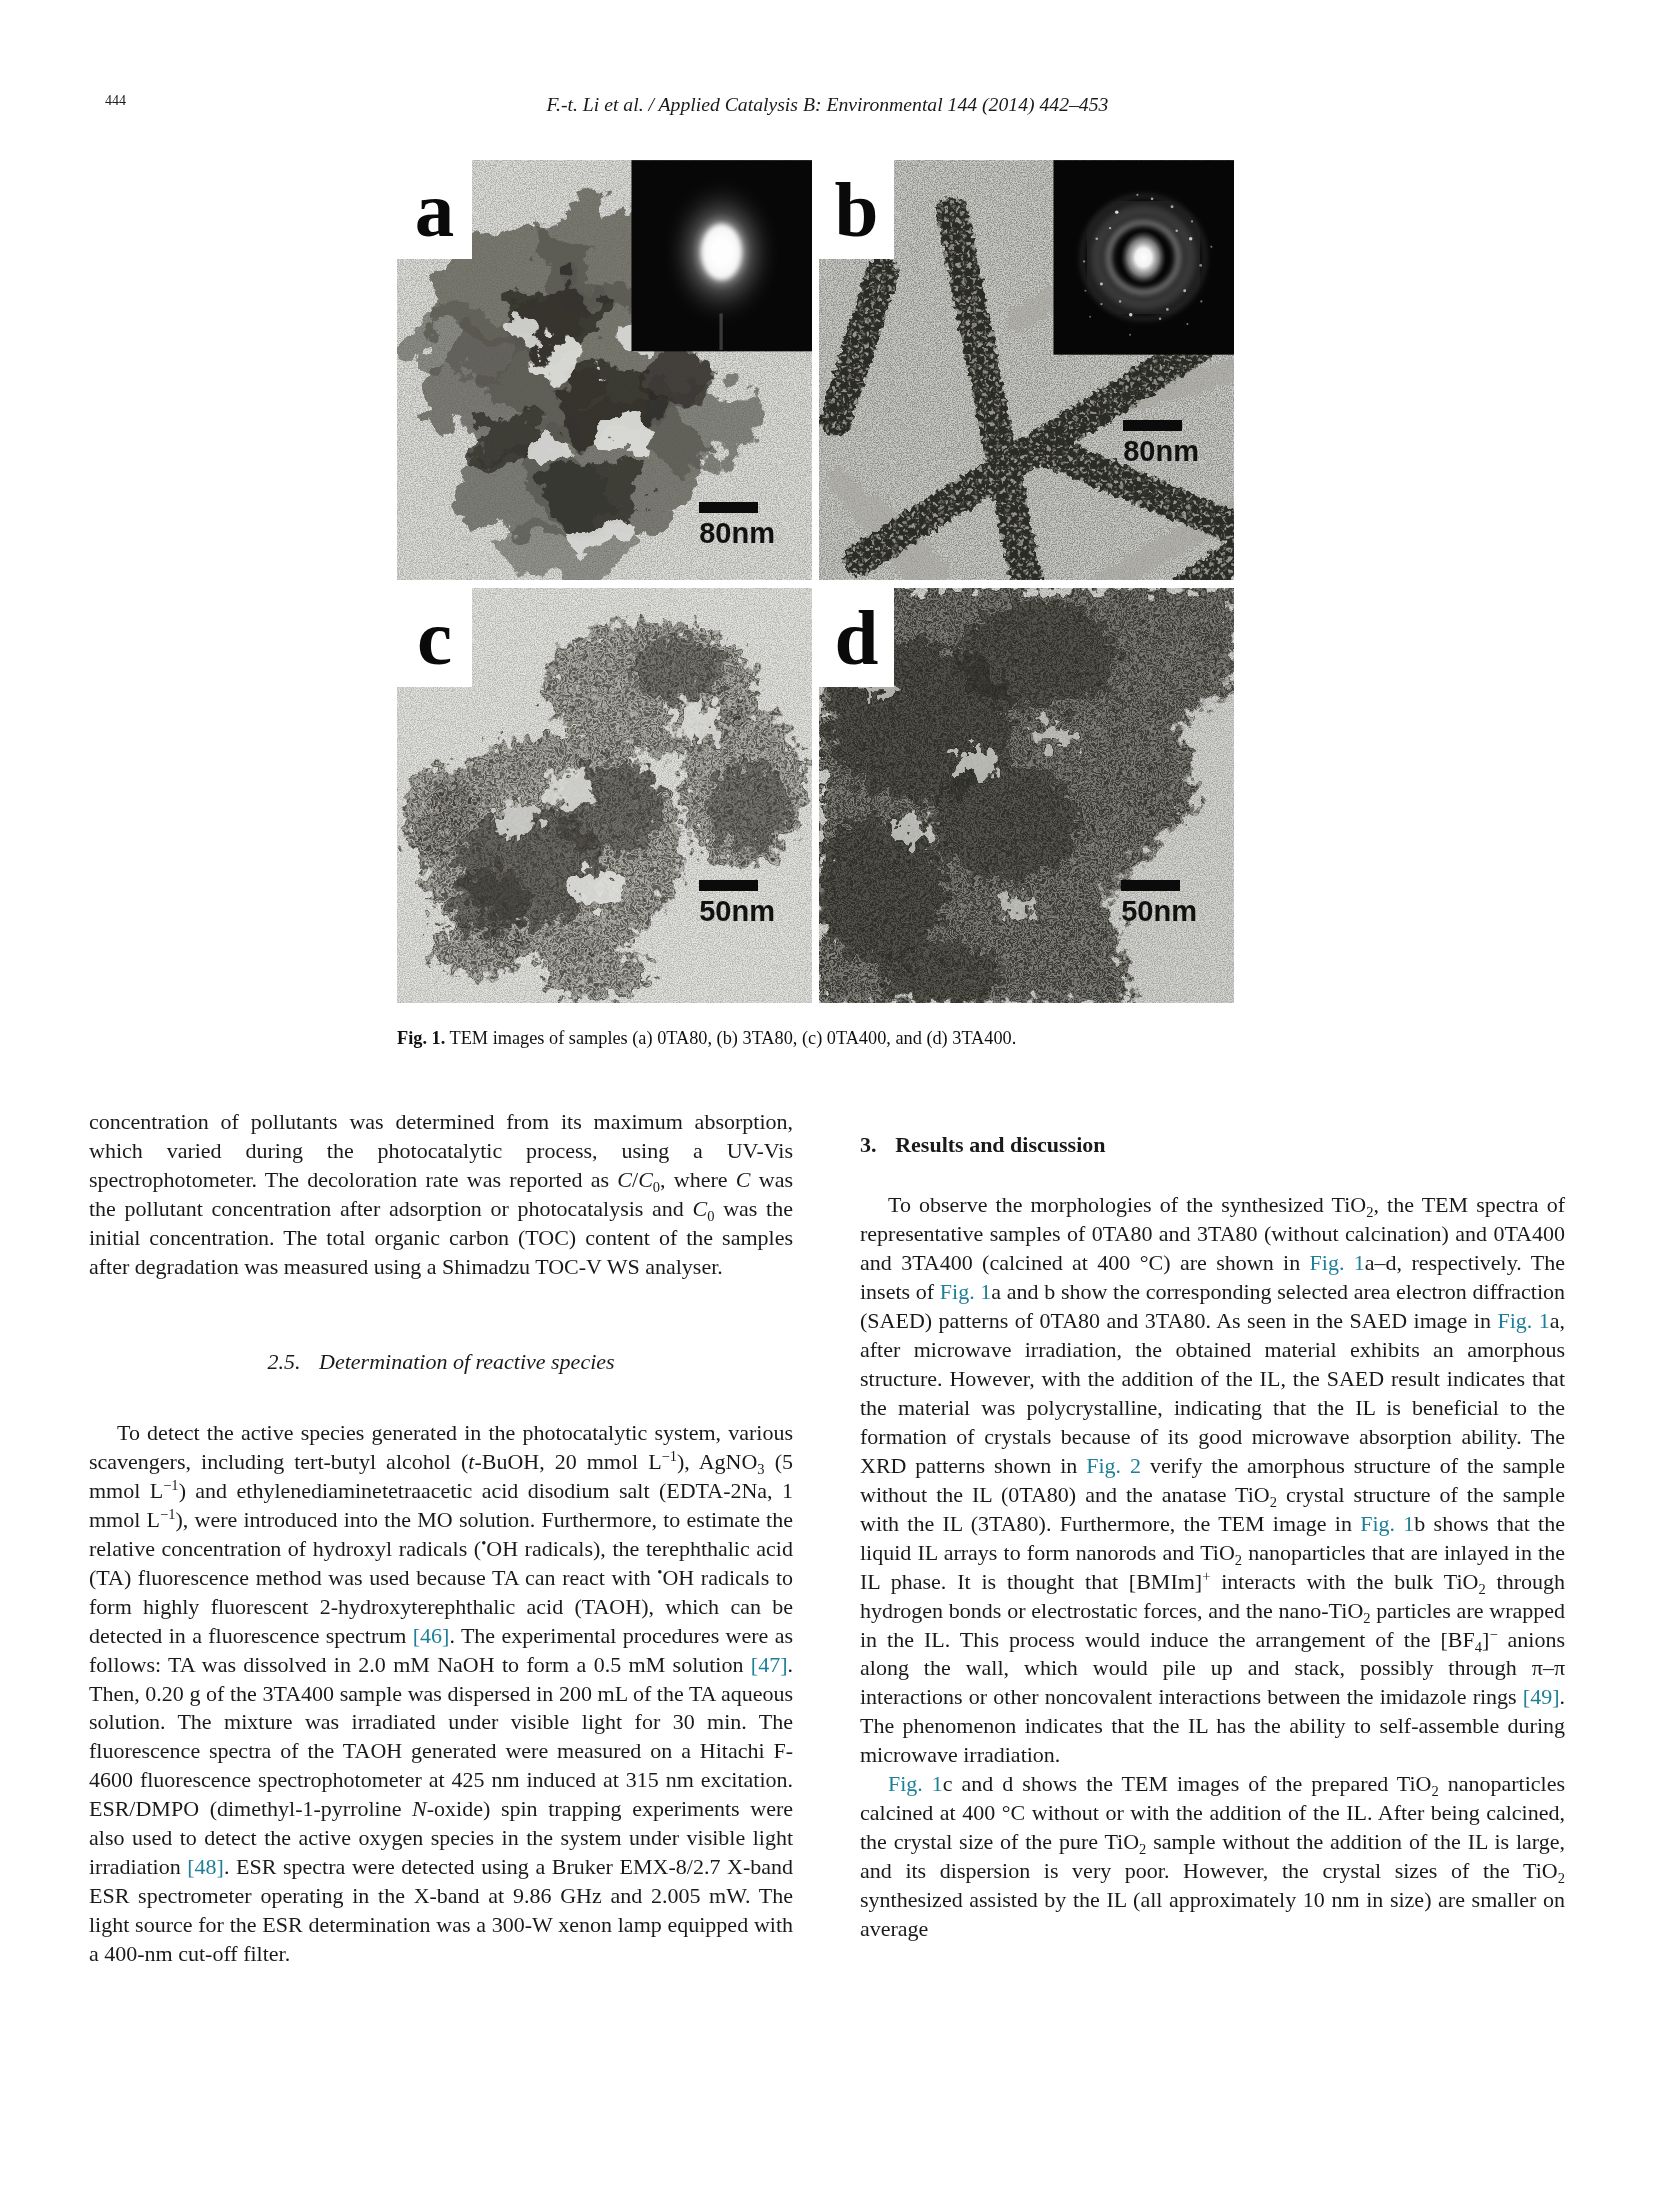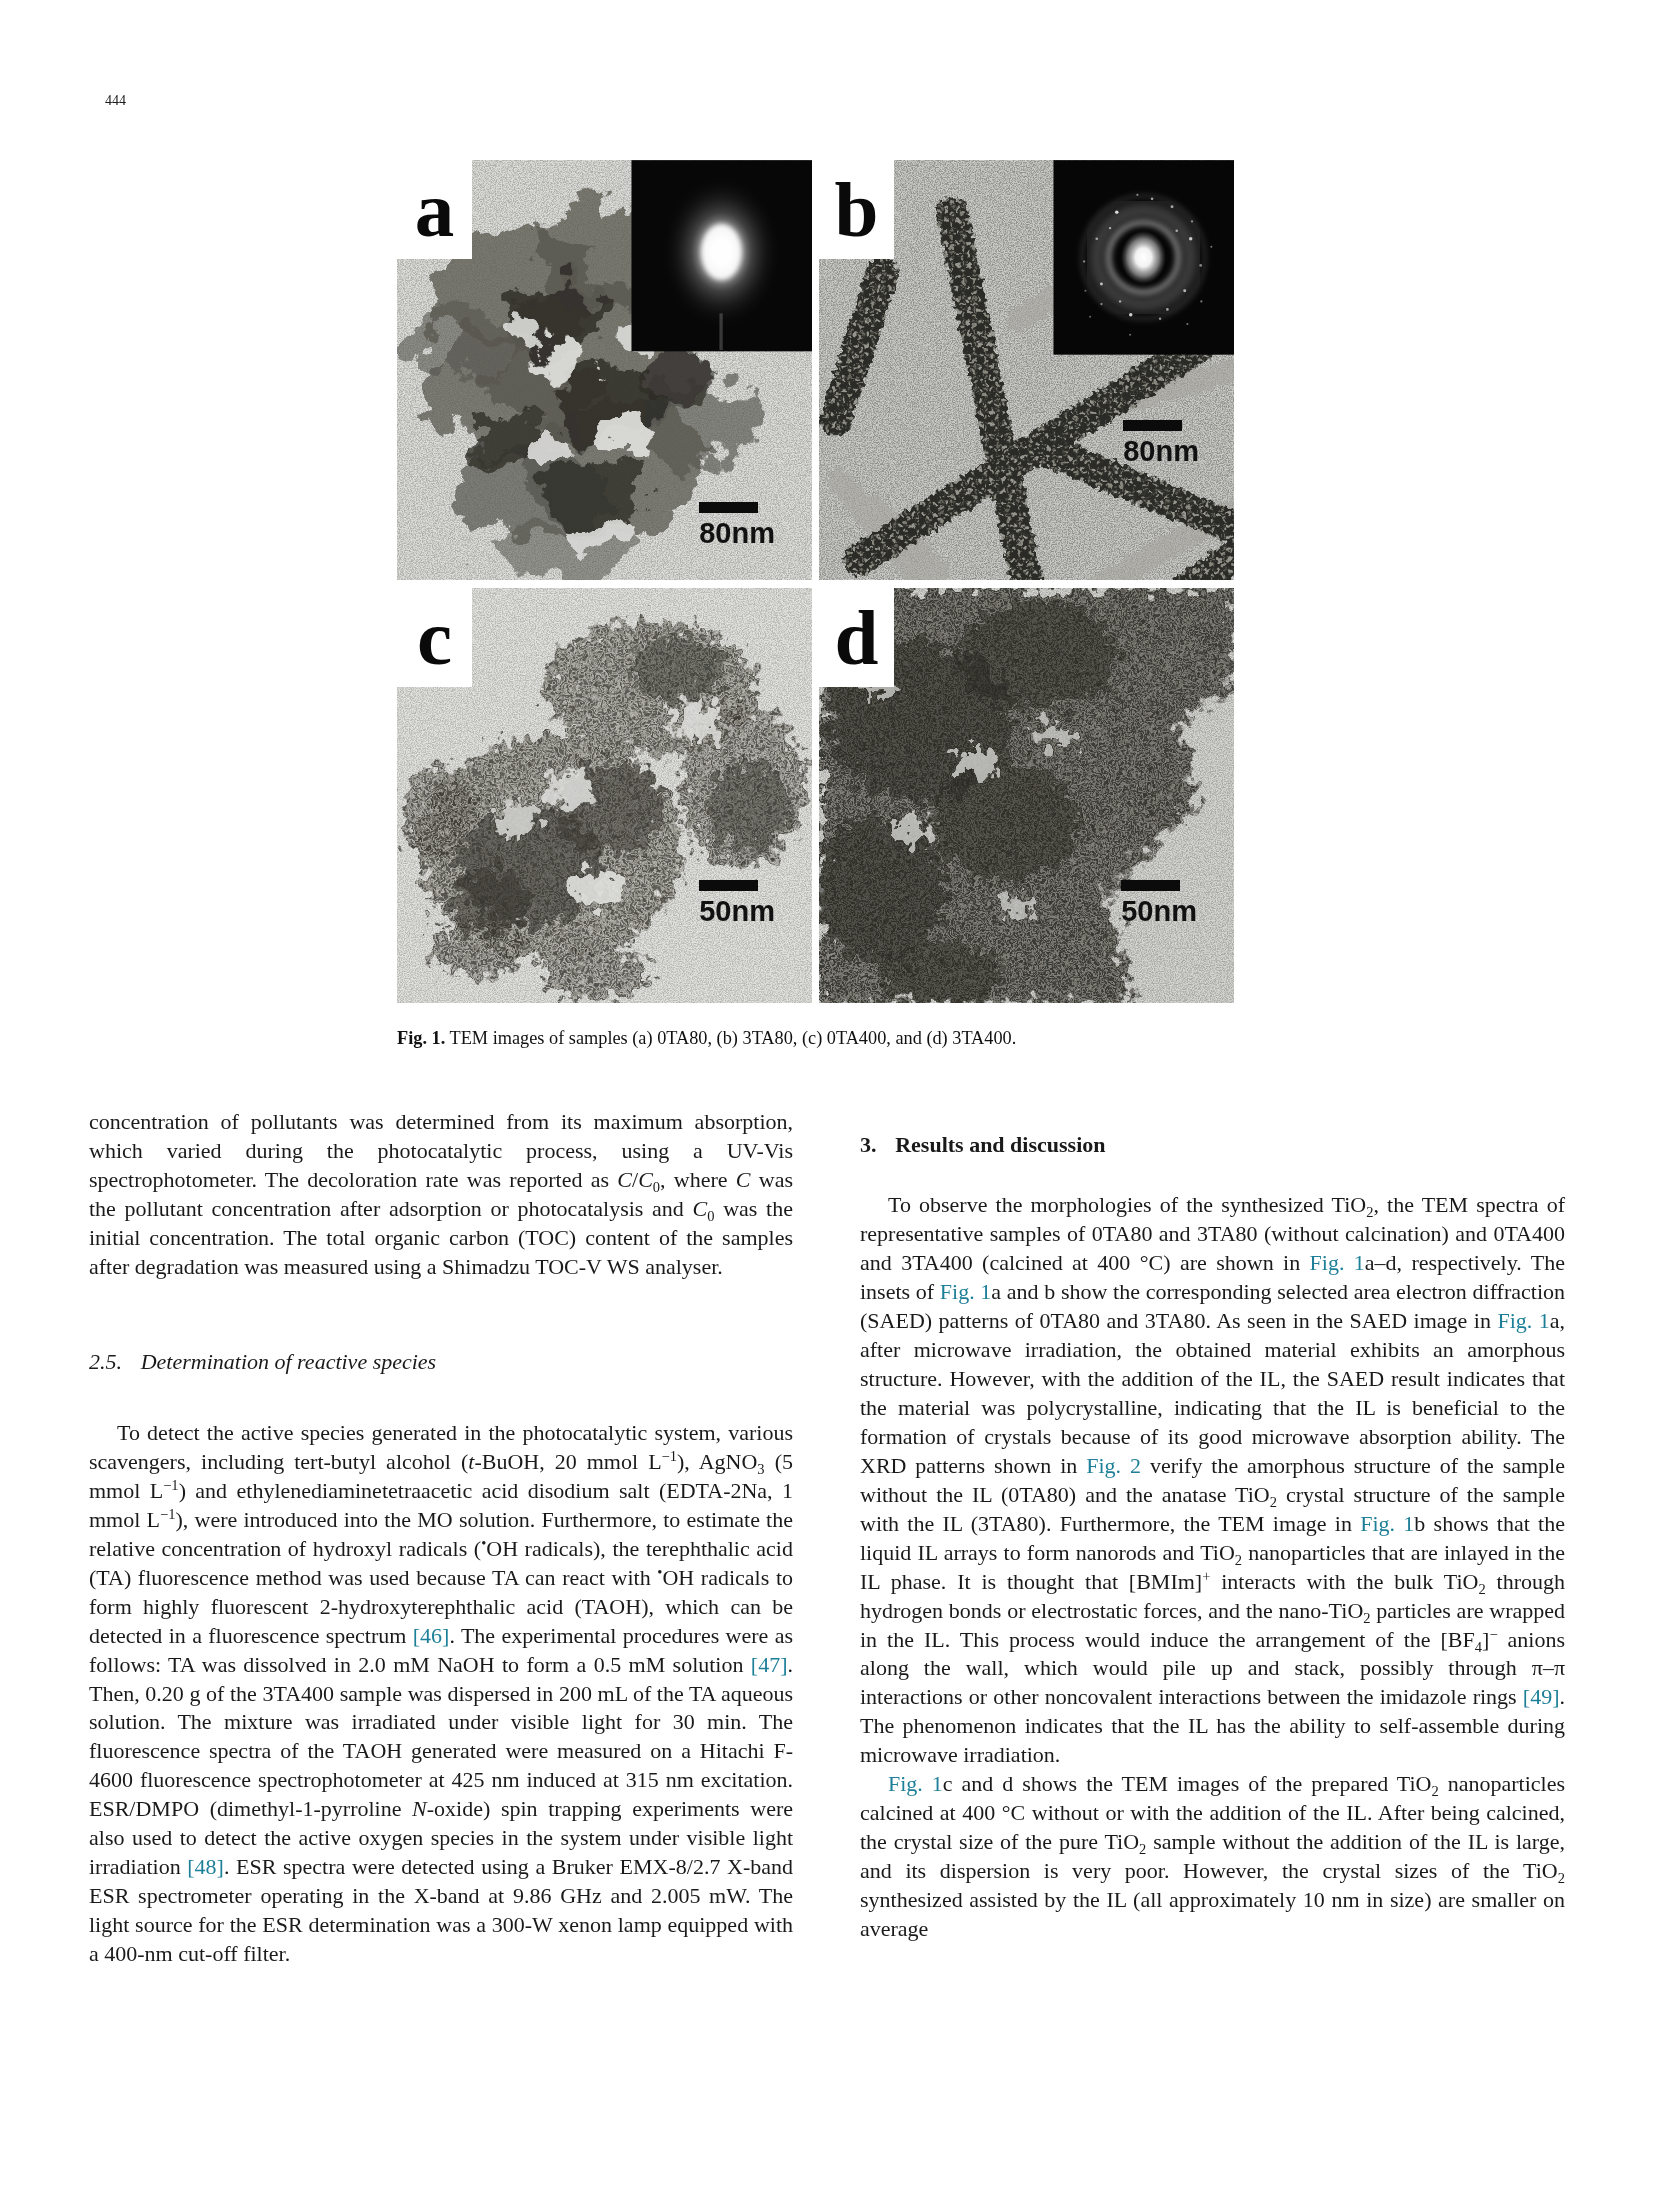--- a/index.html
+++ b/index.html
@@ -43,21 +43,21 @@
   }
   .fig-caption .cap-label{font-weight:700;}
   
   .col{position:absolute;top:1108px;font-size:22px;line-height:1.317;text-align:justify;}
   .col-left{left:89px;width:704px;}
   .col-right{left:860px;width:705px;margin-top:23px;}
   .col p{margin:0;text-indent:28px;}
   .col p.noindent{text-indent:0;}
   h3.sec{font-size:22px;font-weight:700;margin:0 0 31px 0;text-align:left;}
   h4.subsec{font-size:22px;font-weight:400;font-style:italic;margin:0 0 28px 0;text-align:left;}
-  .col-left h4.subsec{margin-top:66px;margin-bottom:42px;}
+  .col-left h4.subsec{margin-top:66px;margin-bottom:42px;text-align:center;}
   .ht{margin-left:18.7px;}
   sub,sup{font-size:0.66em;line-height:0;}
   sup{vertical-align:super;}
   sub{vertical-align:sub;}
   .ref-link{color:var(--link-color,#1d7f98);}
 </style>
 </head>
 <body>
 
 <svg width="0" height="0" style="position:absolute" aria-hidden="true">
@@ -119,20 +119,21 @@
       <stop offset="0" stop-color="#ffffff"></stop>
       <stop offset="0.35" stop-color="#f2f2f2"></stop>
       <stop offset="0.7" stop-color="#aaaaaa" stop-opacity="0.7"></stop>
       <stop offset="1" stop-color="#666666" stop-opacity="0"></stop>
     </radialGradient>
   </defs>
 </svg>
 
 <header class="pg-header">
   <span class="pg-num">444</span>
+  <span class="running-title">F.-t. Li et al. / Applied Catalysis B: Environmental 144 (2014) 442–453</span>
 </header>
 
 <figure class="fig1" style="margin:0">
   <div class="panels">
 
     <div class="panel panel-a">
       <svg viewBox="0 0 623 630" width="415" height="420">
         <rect width="623" height="630" fill="#dcdcd9"></rect>
         <rect width="623" height="630" filter="url(#grainDark)" opacity="0.35"></rect>
         <g filter="url(#roughA)">

